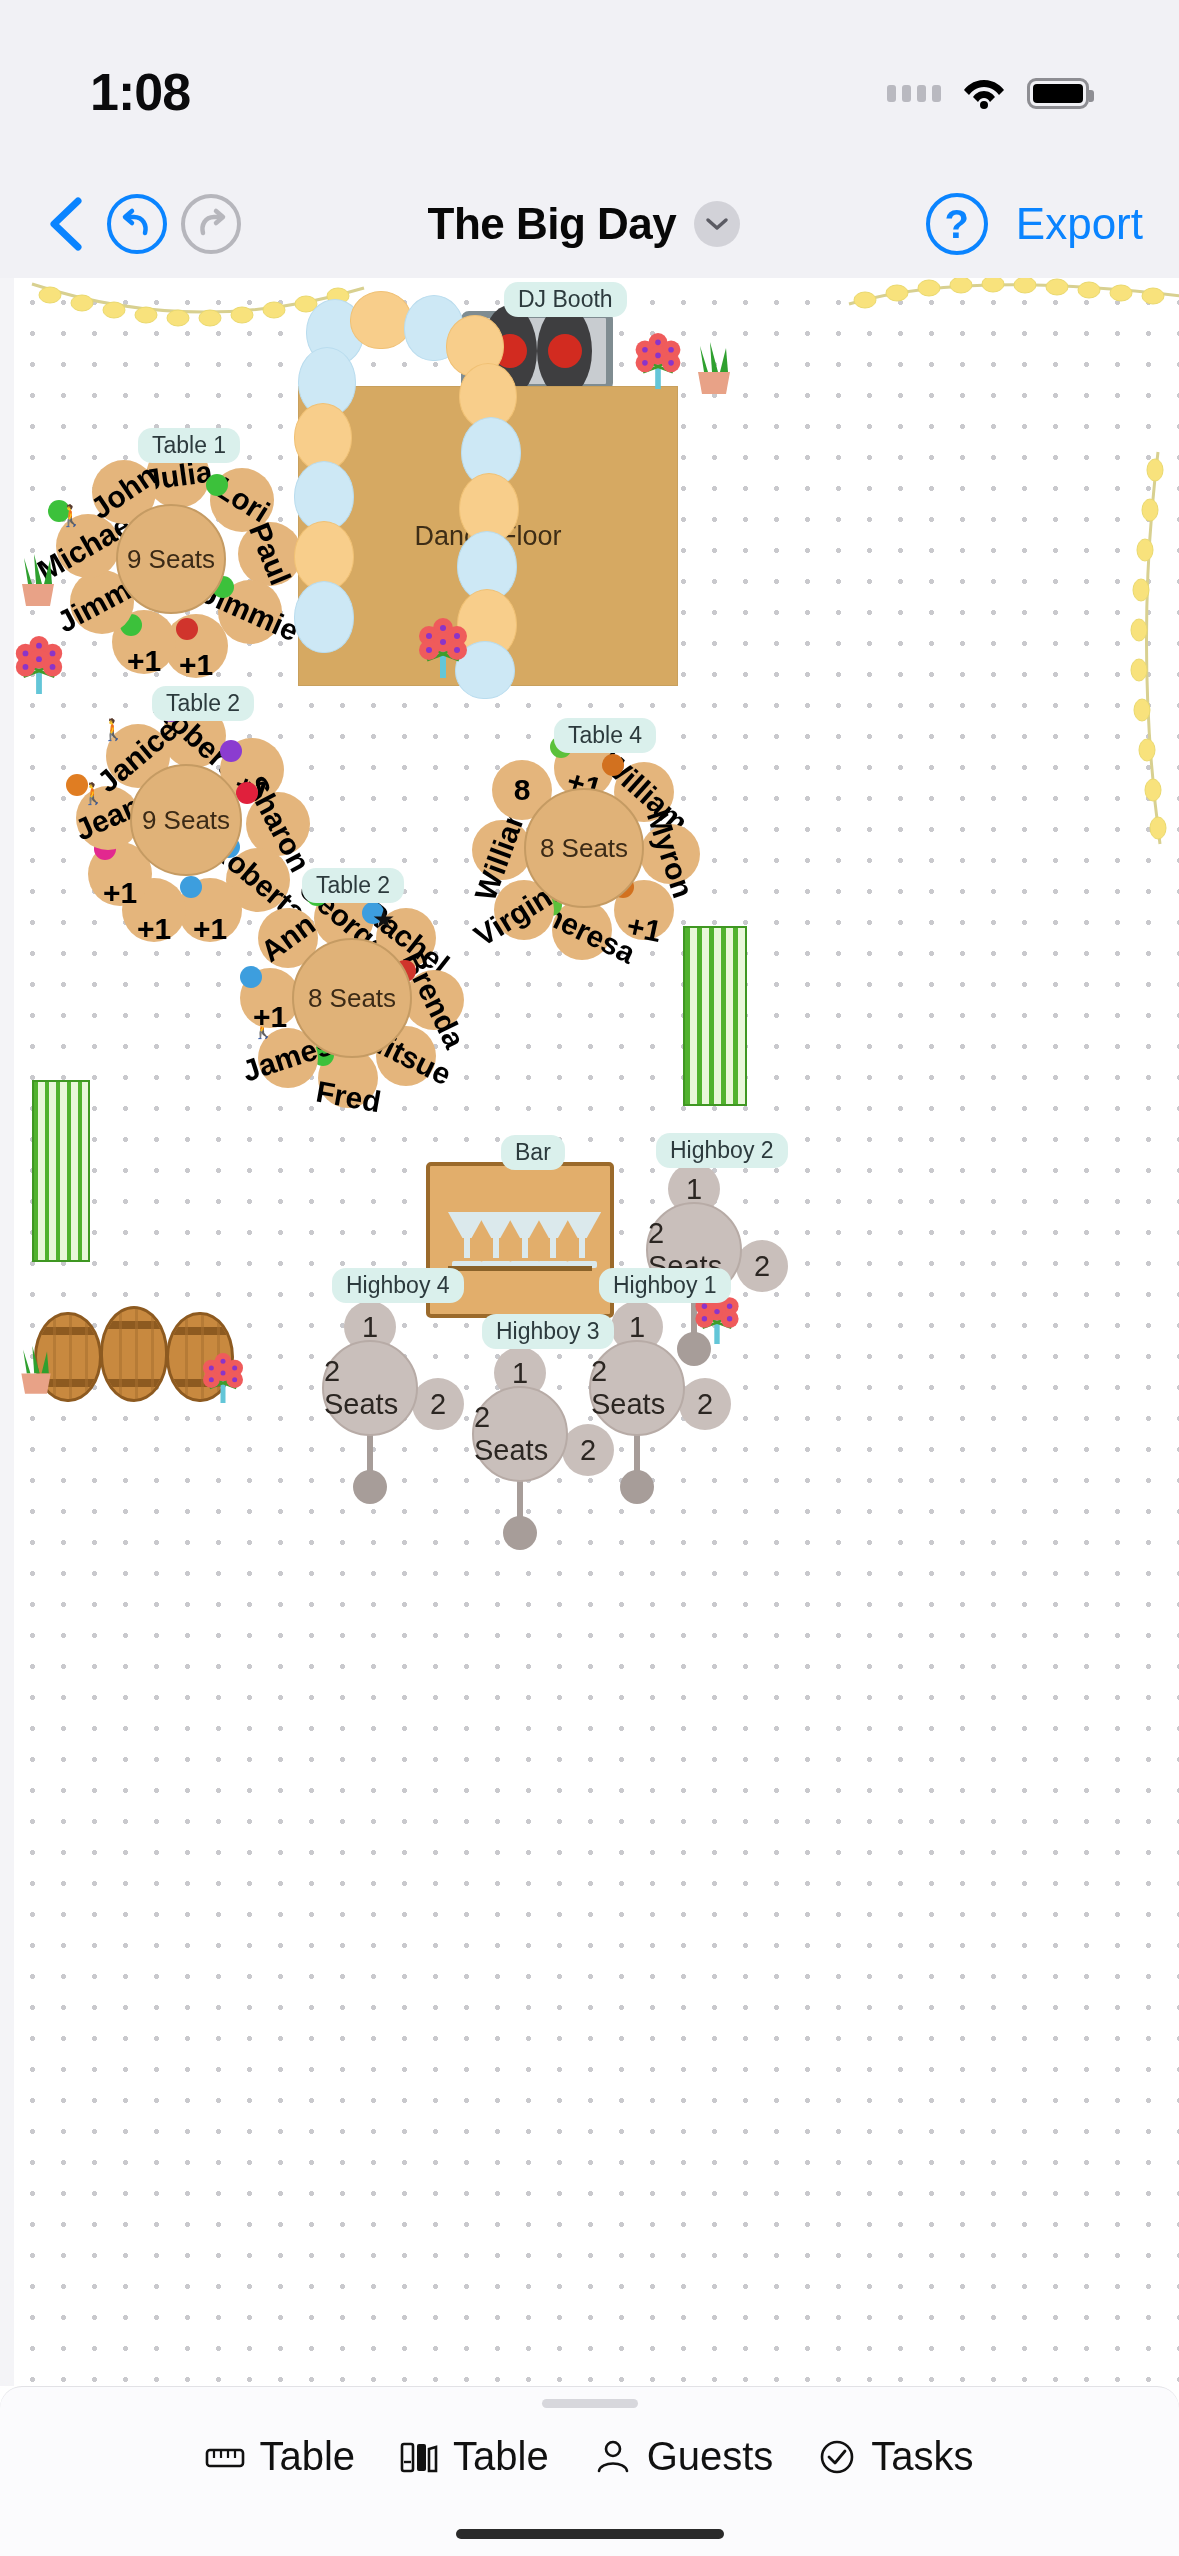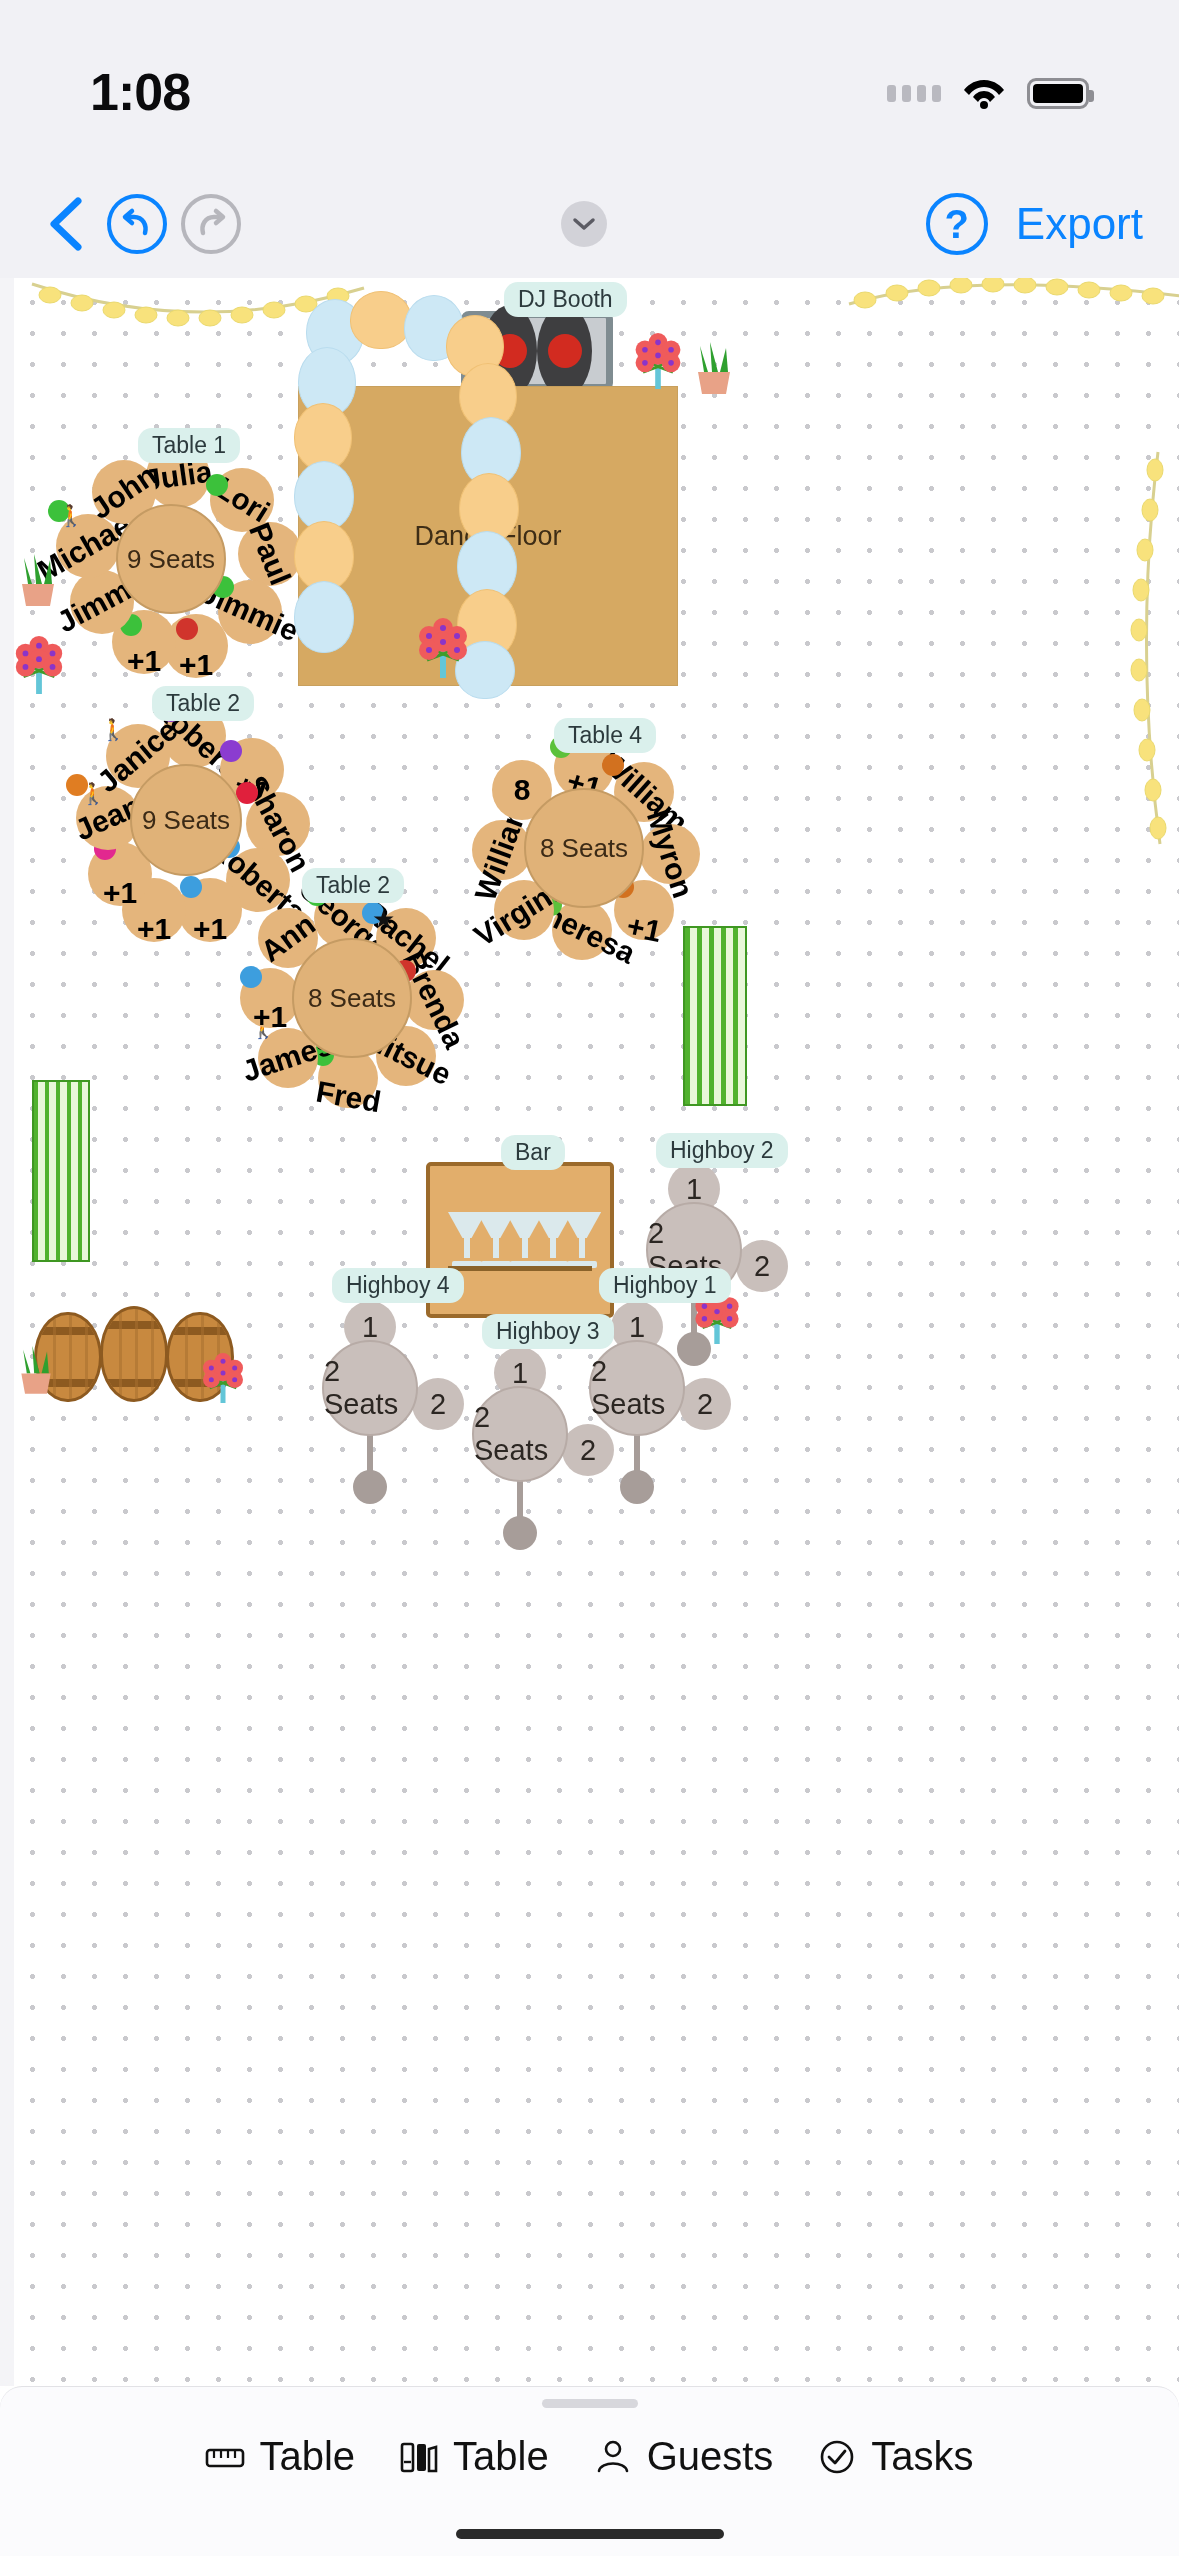--- a/index.html
+++ b/index.html
@@ -250,20 +250,21 @@
   </div>
   <div class="tb-icon-btn">
     <svg width="62" height="62" viewBox="0 0 62 62">
       <circle cx="31" cy="31" r="28" fill="none" stroke="#b6b6bc" stroke-width="4"></circle>
       <path d="M23 40 C21 32 25 24 34 24 L42 24" fill="none" stroke="#b6b6bc" stroke-width="4.5" stroke-linecap="round"></path>
       <path d="M36 18 L43 24 L36 30" fill="none" stroke="#b6b6bc" stroke-width="4.5" stroke-linecap="round" stroke-linejoin="round"></path>
     </svg>
   </div>
 
   <div class="tb-title-wrap">
+    <div class="tb-title">The Big Day</div>
     <div class="tb-chevron">
       <svg width="24" height="16" viewBox="0 0 24 16">
         <path d="M3 4 L12 12 L21 4" fill="none" stroke="#5b5b63" stroke-width="3.5" stroke-linecap="round" stroke-linejoin="round"></path>
       </svg>
     </div>
   </div>
 
   <div class="tb-help">?</div>
   <div class="tb-export">Export</div>
 </div>

